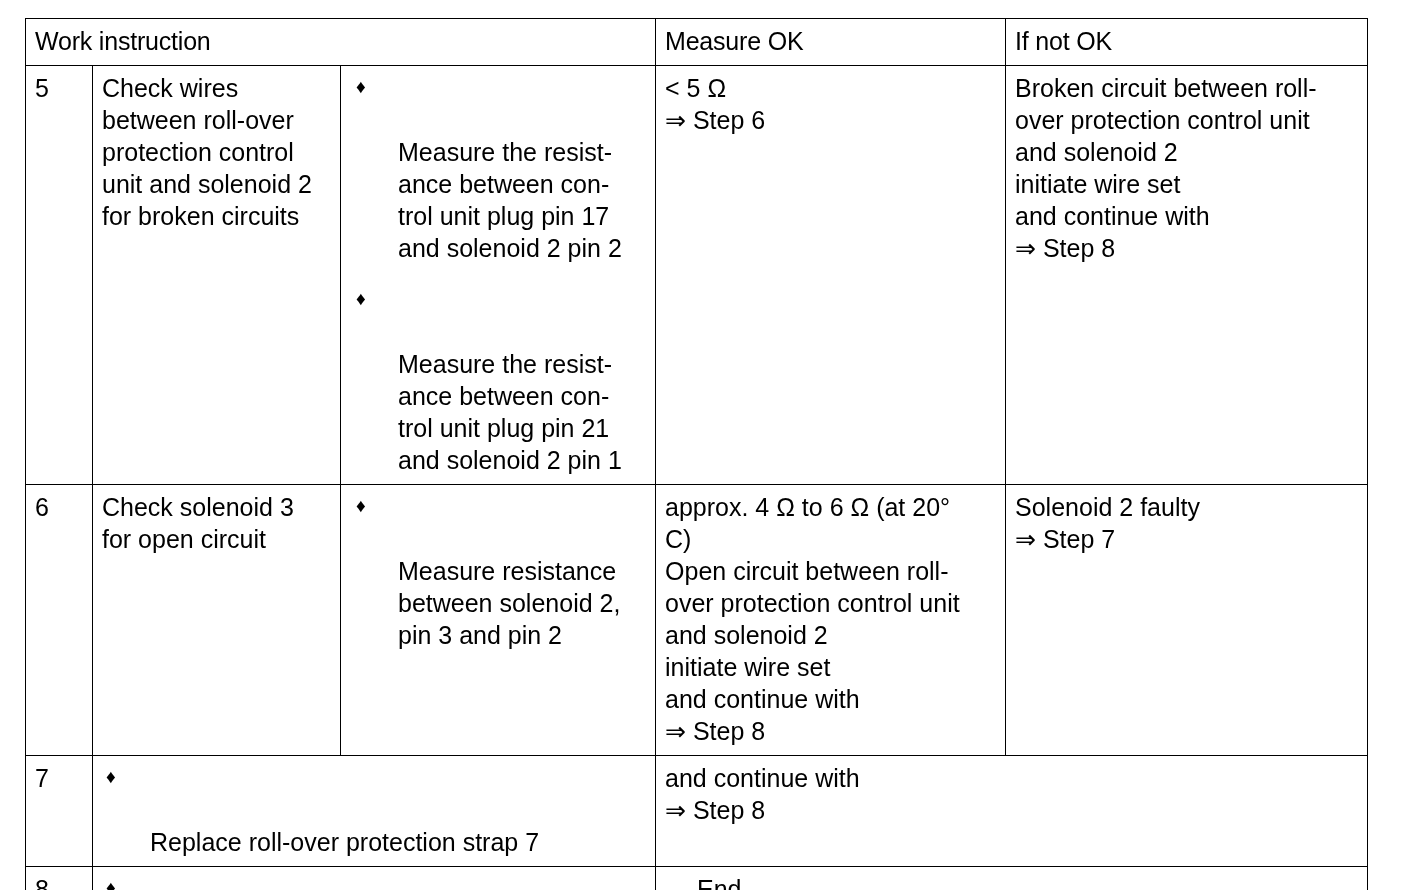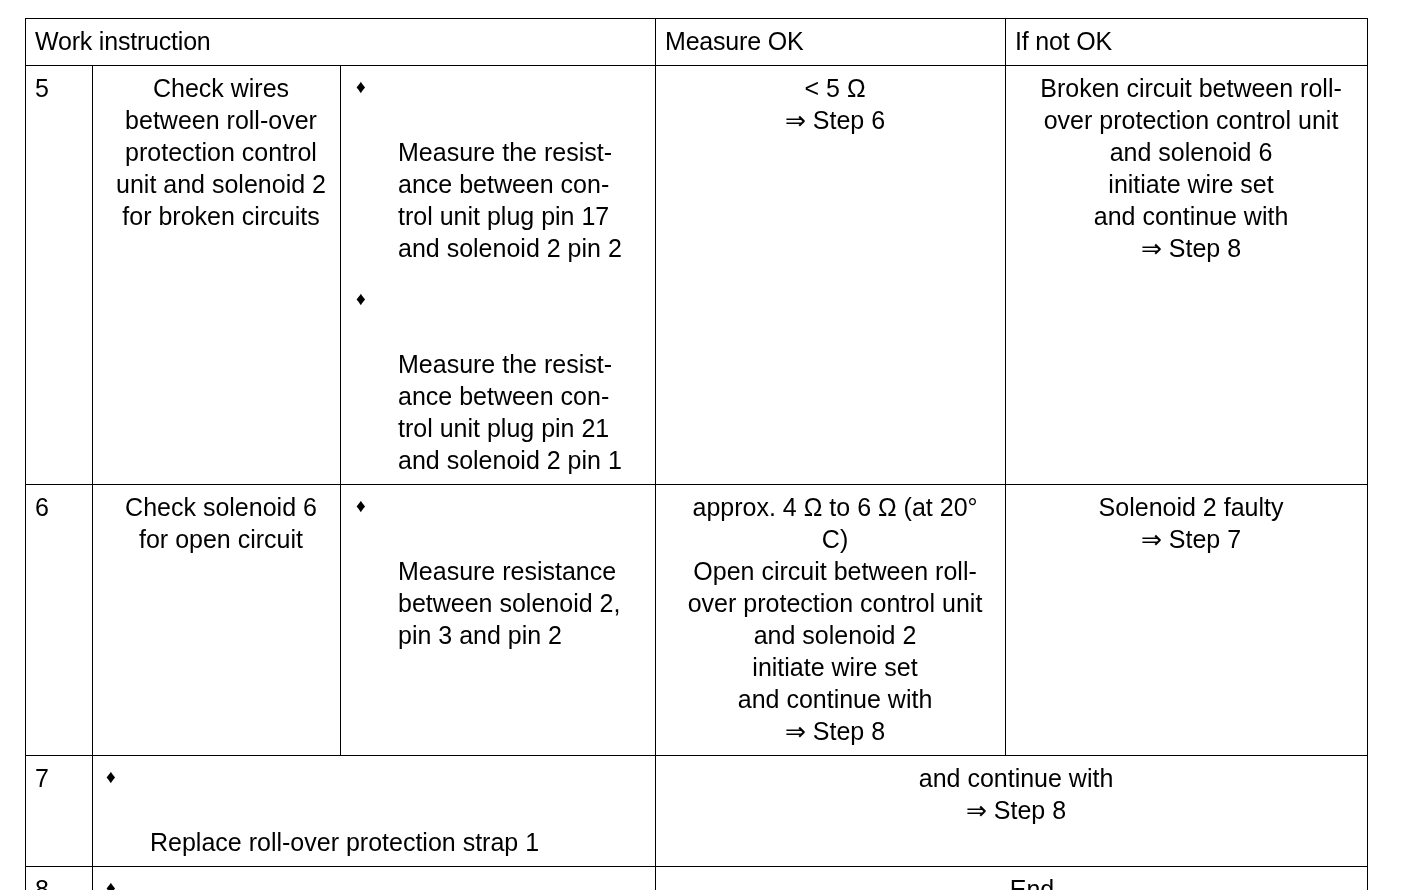--- a/index.html
+++ b/index.html
@@ -57,21 +57,20 @@
   col.c-ok    { width: 350px; }
   col.c-notok { width: 362px; }
 
   td.num {
     padding-left: 7px;
     padding-right: 4px;
   }
 
   .cell-text {
     white-space: pre-line;
-    text-align: center;
   }
 
   ul.bullets {
     list-style: none;
     margin: 0;
     padding: 0;
   }
   ul.bullets li {
     position: relative;
     padding-left: 48px;
@@ -154,31 +153,31 @@
             </li>
           </ul>
         </td>
         <td>
           <div class="cell-text">&lt; 5 Ω
 ⇒ Step 6</div>
         </td>
         <td>
           <div class="cell-text">Broken circuit between roll-
 over protection control unit
-and solenoid 6
+and solenoid 2
 initiate wire set
  and continue with
 ⇒ Step 8</div>
         </td>
       </tr>
 
       <tr>
         <td class="num">6</td>
         <td>
-          <div class="cell-text">Check solenoid 6
+          <div class="cell-text">Check solenoid 3
 for open circuit</div>
         </td>
         <td>
           <ul class="bullets">
             <li>
               <span class="bullet-glyph">♦</span>
               <span>Measure resistance
 between solenoid 2,
 pin 3 and pin 2</span>
             </li>
@@ -199,21 +198,21 @@
 ⇒ Step 7</div>
         </td>
       </tr>
 
       <tr class="tall-7">
         <td class="num">7</td>
         <td class="wide-task" colspan="2">
           <ul class="bullets">
             <li>
               <span class="bullet-glyph">♦</span>
-              <span>Replace roll-over protection strap 1</span>
+              <span>Replace roll-over protection strap 7</span>
             </li>
           </ul>
         </td>
         <td colspan="2">
           <div class="cell-text">and continue with
 ⇒ Step 8</div>
         </td>
       </tr>
 
       <tr class="tall-8">

